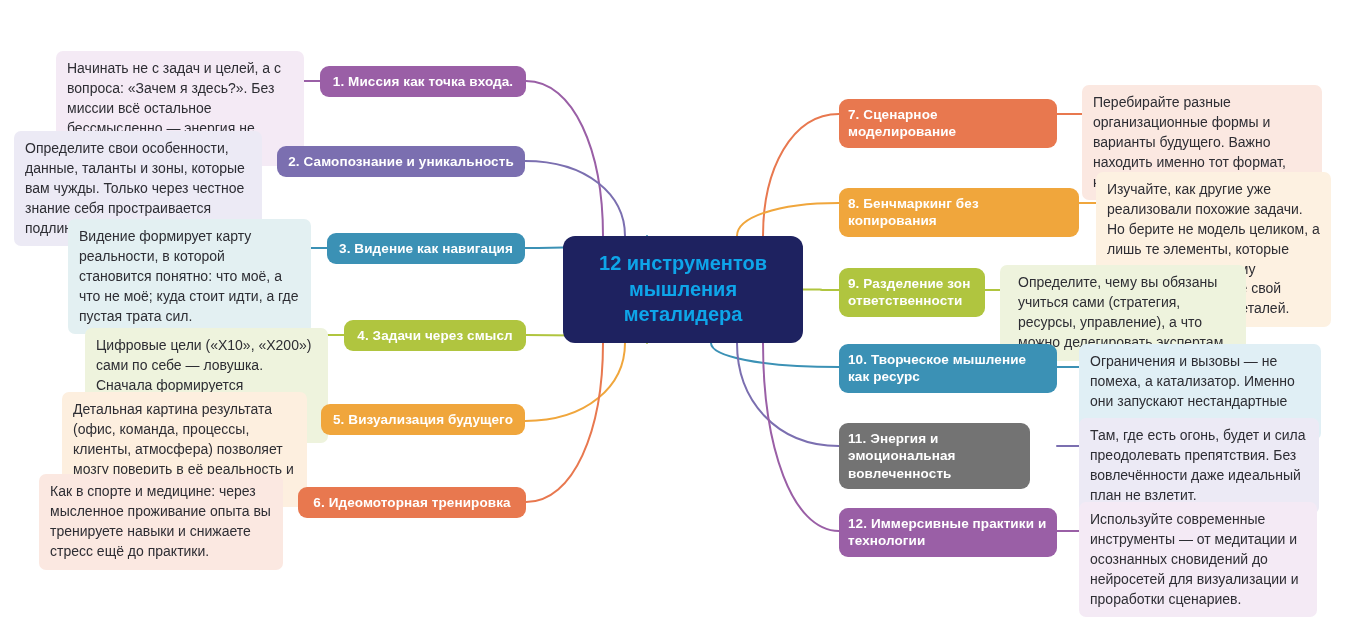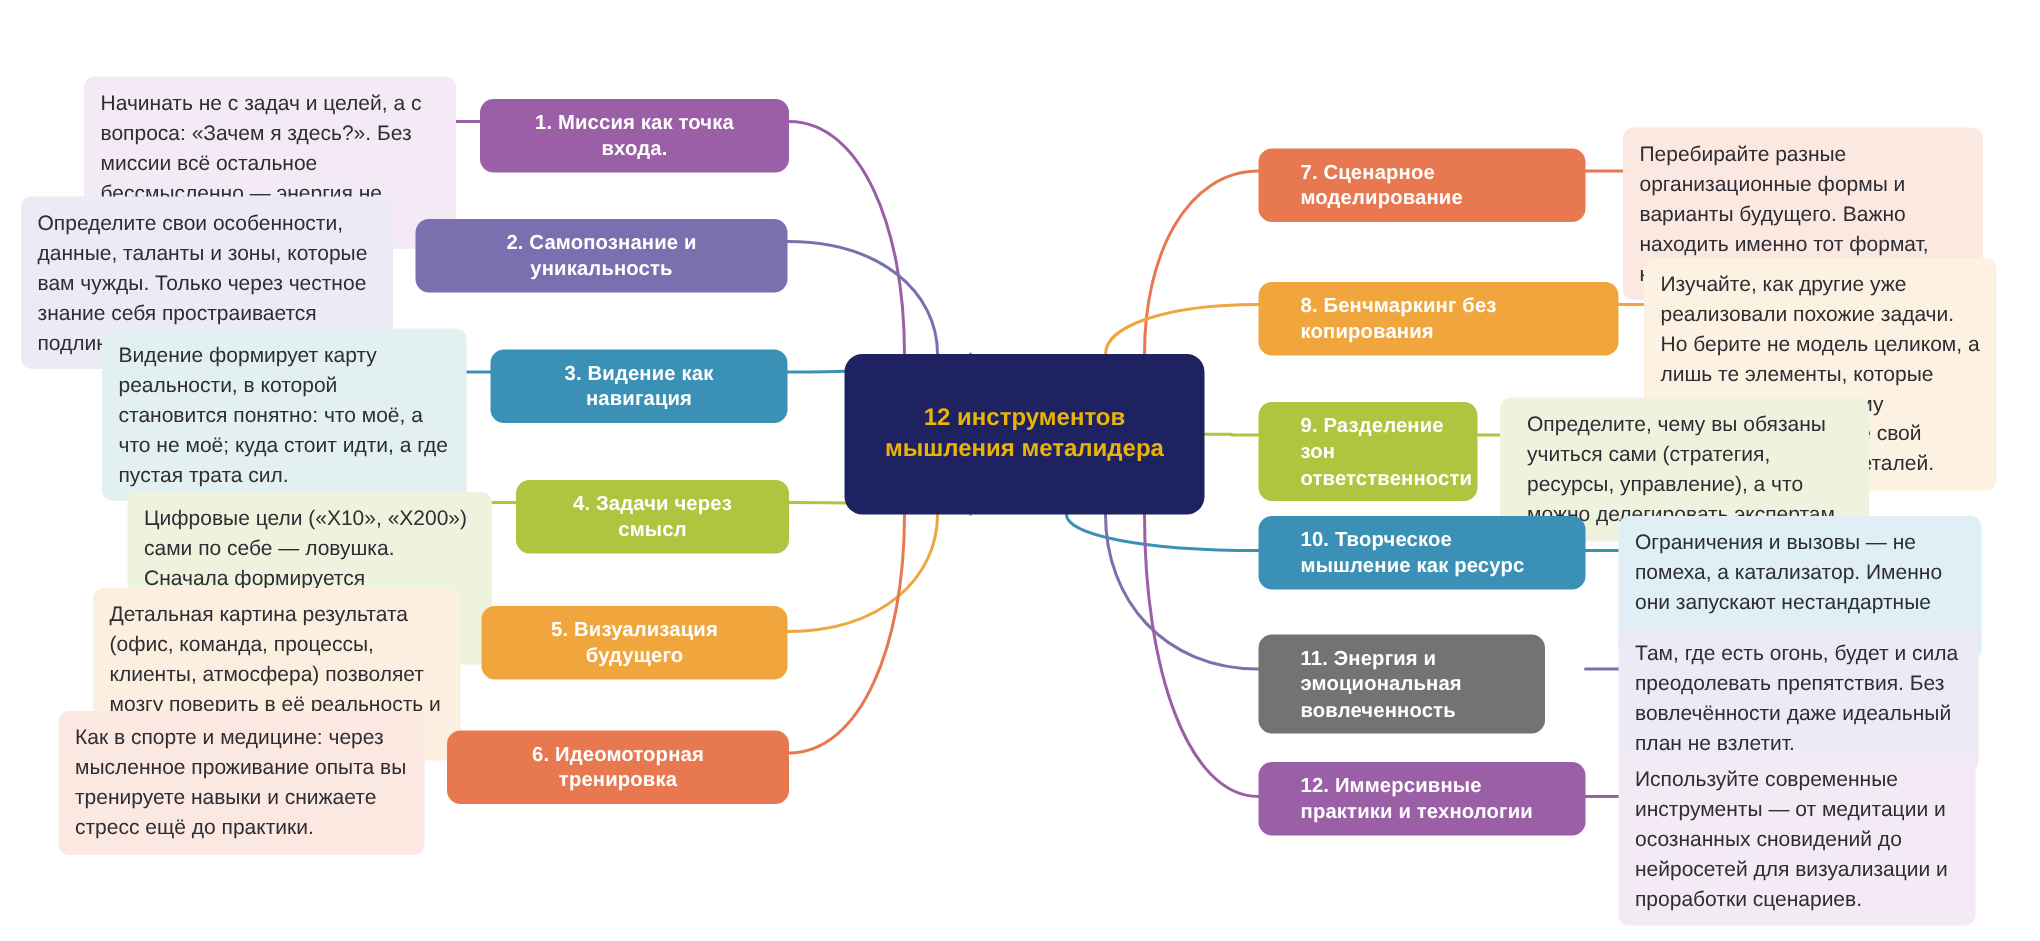--- a/index.html
+++ b/index.html
@@ -21,21 +21,21 @@
   }
   .node-pill {
     position: absolute;
     display: flex;
     align-items: center;
     border-radius: 9px;
     color: #ffffff;
     font-size: 13.5px;
     font-weight: 700;
     line-height: 1.28;
-    padding: 7px 28px;
+    padding: 7px 9px;
     letter-spacing: 0.1px;
     z-index: 3;
   }
   .node-pill.right { justify-content: flex-start; }
   .node-pill.left  { justify-content: center; text-align: center; }
   .desc-box {
     position: absolute;
     border-radius: 7px;
     font-size: 14px;
     line-height: 1.42;
@@ -47,22 +47,22 @@
   #center-node {
     position: absolute;
     left: 563px; top: 236px;
     width: 240px; height: 107px;
     background: #1e2260;
     border-radius: 12px;
     display: flex;
     align-items: center;
     justify-content: center;
     text-align: center;
-    color: #eab308;
-    font-size: 16px;
+    color: #0ea5e9;
+    font-size: 20px;
     font-weight: 700;
     line-height: 1.27;
     padding: 6px 14px;
     z-index: 5;
   }
 </style>
 </head>
 <body>
 
 <div id="stage">

